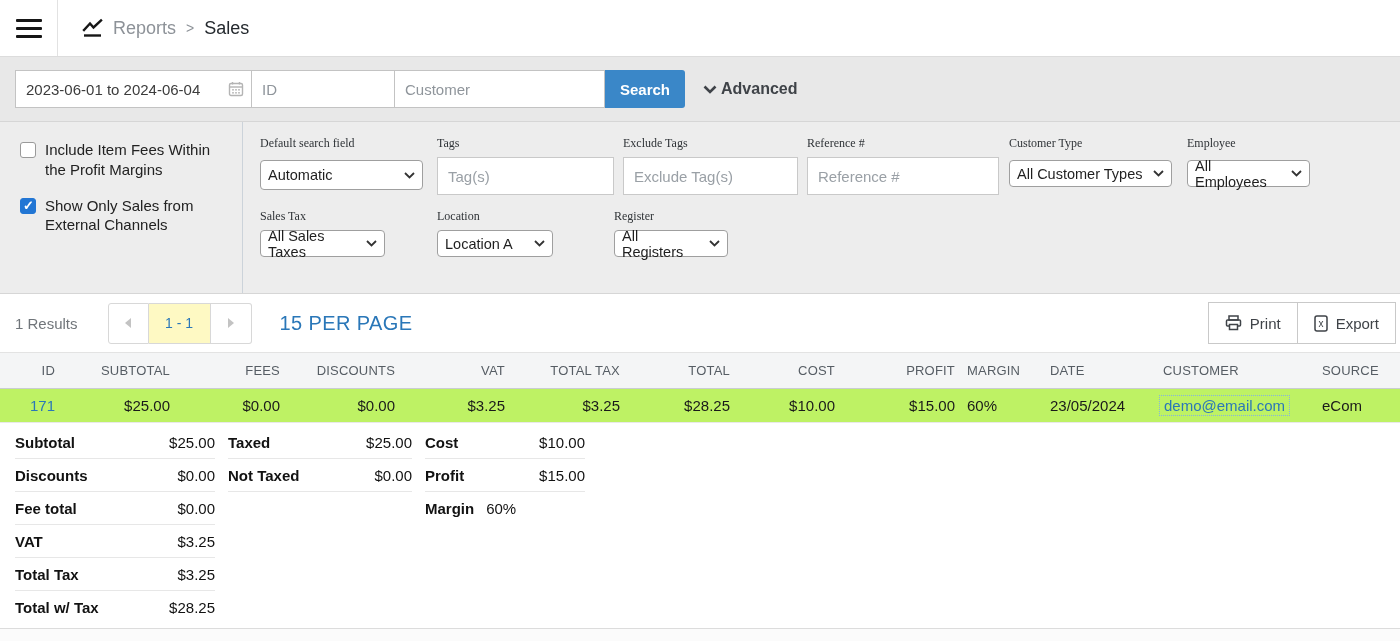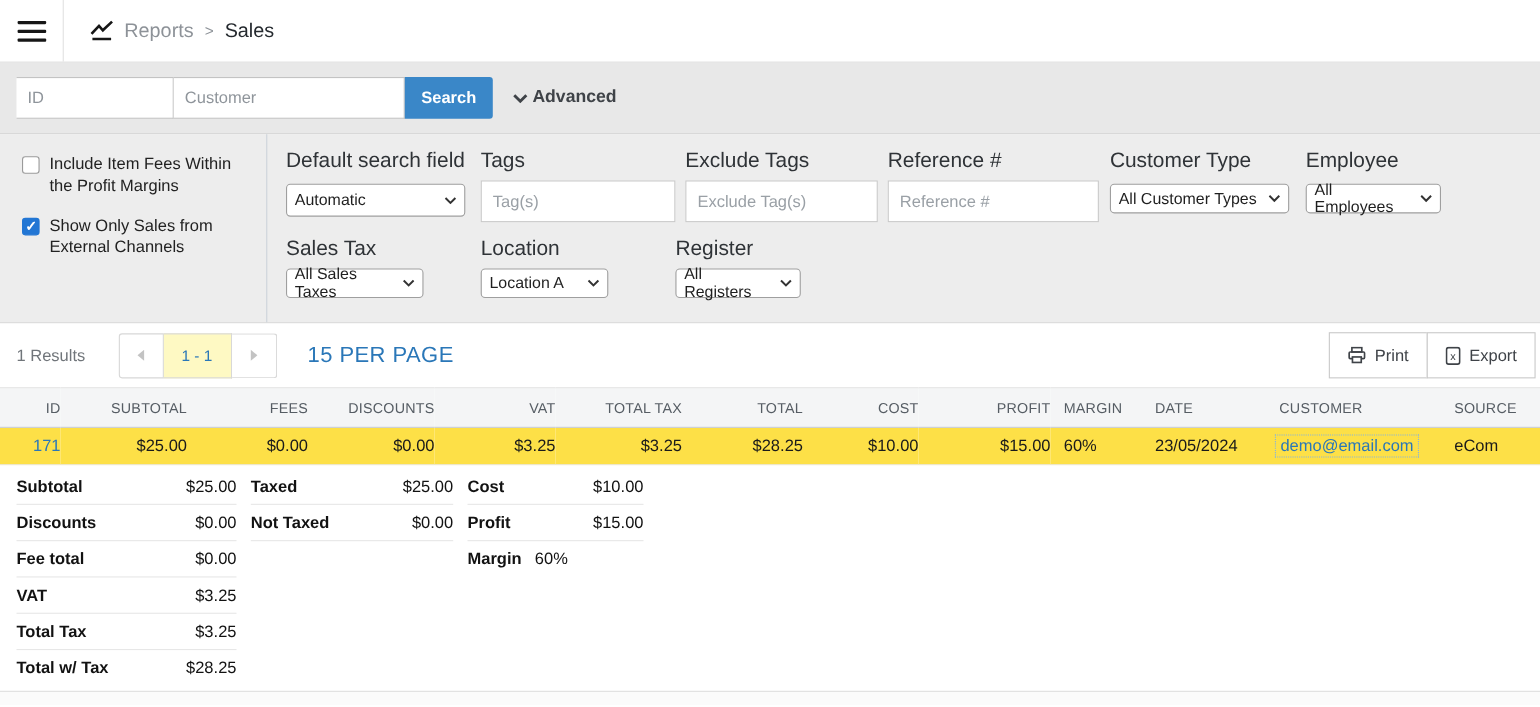--- a/index.html
+++ b/index.html
@@ -31,21 +31,21 @@
   .advpanel { height:172px; background:#ededed; border-bottom:1px solid #d6d6d6; display:flex; }
   .adv-left { width:243px; border-right:1px solid #ccd3da; padding:18px 14px 0 20px; }
   .chk-row { display:flex; gap:9px; margin-bottom:16px; cursor:pointer; }
   .chk { flex:0 0 16px; width:16px; height:16px; margin-top:2px; border:1px solid #9a9a9a; border-radius:3px; background:#fff; position:relative; }
   .chk.on { background:#2276d4; border-color:#2276d4; }
   .chk.on::after { content:"✓"; position:absolute; left:2px; top:-1px; color:#fff; font-size:13px; font-weight:bold; }
   .chk-label { font-size:15px; color:#222; line-height:1.32; }
   .adv-right { flex:1; padding:14px 0 0 17px; }
   .frow { display:flex; }
   .fgroup { display:flex; flex-direction:column; margin-right:0; }
-  .flabel { font-size:19px; color:#2f3337; margin-bottom:6px; }
+  .flabel { font-size:12px; color:#2f3337; margin-bottom:6px;font-family:Liberation Serif, serif; }
   .tinput { height:38px; border:1px solid #c9c9c9; background:#fff; font-size:15px; color:#0f766e; padding:0 10px; outline:none; font-family:"Liberation Sans", sans-serif; }
   .tinput::placeholder { color:#9aa0a6; opacity:1; }
   .sel { height:27px; border:1px solid #9f9f9f; border-radius:4px; background:#fff; display:flex; align-items:center; justify-content:space-between; padding:0 7px; font-size:14.5px; color:#1f1f1f; cursor:pointer; gap:8px; }
   .sel svg { flex:0 0 auto; }
 
   
   .toolbar { height:58px; background:#fff; display:flex; align-items:center; padding:0 4px 0 15px; }
   .results-count { font-size:15px; color:#70757a; margin-right:30px; }
   .pager { display:flex; margin-right:28px; }
   .pager .pbtn { width:41px; height:41px; background:#fff; border:1px solid #d8d8d8; display:flex; align-items:center; justify-content:center; cursor:pointer; }
@@ -55,21 +55,21 @@
   .per-page { font-size:20px; color:#2a77b8; letter-spacing:0.4px; cursor:pointer; }
   .tool-right { margin-left:auto; display:flex;justify-content:center; }
   .gbtn { height:42px; padding:0 16px; background:#fff; border:1px solid #c9c9c9; display:flex; align-items:center; gap:8px; font-size:15px; color:#3f4348; cursor:pointer; font-family:"Liberation Sans", sans-serif; }
   .gbtn + .gbtn { margin-left:-1px; }
 
   
   table.grid { width:1400px; border-collapse:collapse; table-layout:fixed; }
   .grid thead tr { background:#f4f5f6; border-top:1px solid #e3e3e3; border-bottom:1px solid #c9cdd1; }
   .grid th { font-size:13px; font-weight:normal; color:#565d64; text-transform:uppercase; height:36px; letter-spacing:0.2px; }
   .grid td { font-size:15px; color:#1a1a1a; height:34px; }
-  .grid tbody tr { border-bottom:1px solid #e9e9e9; background:#fde047; }
+  .grid tbody tr { border-bottom:1px solid #e9e9e9; background:#bef264; }
   .ar { text-align:right; padding-right:0; }
   .al { text-align:left; }
   .id-link { color:#2a77b8; cursor:pointer; }
   .email { color:#2a77b8; border:1px dotted #85b3dd; padding:1px 4px; cursor:text; }
 
   
   .detail { background:#fff; border-bottom:1px solid #dcdcdc; padding:3px 0 8px 15px; display:flex; align-items:flex-start; height:206px; }
   .dgroup { display:flex; flex-direction:column; }
   .dgroup.g1 { width:200px; margin-right:13px; }
   .dgroup.g2 { width:184px; margin-right:13px; }
@@ -97,20 +97,39 @@
         <line x1="2" y1="17.5" x2="19" y2="17.5" stroke="#161616" stroke-width="2.4"></line>
       </svg>
     </span>
     <span class="crumb-section">Reports</span>
     <span class="crumb-sep">&gt;</span>
     <span class="crumb-page">Sales</span>
   </div>
 </div>
 
 <div class="searchbar">
+  <span class="date-wrap">
+    <input class="field" value="2023-06-01 to 2024-06-04" style="">
+    <span class="cal">
+      <svg width="16" height="16" viewBox="0 0 16 16" fill="none">
+        <rect x="1.5" y="2.5" width="13" height="12" rx="1.5" stroke="#b4b4b4" stroke-width="1.4"></rect>
+        <line x1="1.5" y1="6" x2="14.5" y2="6" stroke="#b4b4b4" stroke-width="1.4"></line>
+        <line x1="4.5" y1="1" x2="4.5" y2="3.5" stroke="#b4b4b4" stroke-width="1.4"></line>
+        <line x1="11.5" y1="1" x2="11.5" y2="3.5" stroke="#b4b4b4" stroke-width="1.4"></line>
+        <g fill="#c4c4c4">
+          <rect x="4" y="8" width="2" height="1.6"></rect>
+            <rect x="7" y="8" width="2" height="1.6"></rect>
+            <rect x="10" y="8" width="2" height="1.6"></rect>
+          <rect x="4" y="11" width="2" height="1.6"></rect>
+            <rect x="7" y="11" width="2" height="1.6"></rect>
+            <rect x="10" y="11" width="2" height="1.6"></rect>
+        </g>
+      </svg>
+    </span>
+  </span>
   <input class="field field-id" placeholder="ID" style="">
   <input class="field field-customer" placeholder="Customer" style="">
   <button class="search-btn">Search</button>
   <div class="advanced">
     <span style="display:flex;">
       <svg width="14" height="9" viewBox="0 0 14 9" fill="none">
           <polyline points="1.5,1.5 7,7 12.5,1.5" stroke="#3f4348" stroke-width="2.6" fill="none"></polyline>
         </svg>
     </span>
     <span>Advanced</span>

